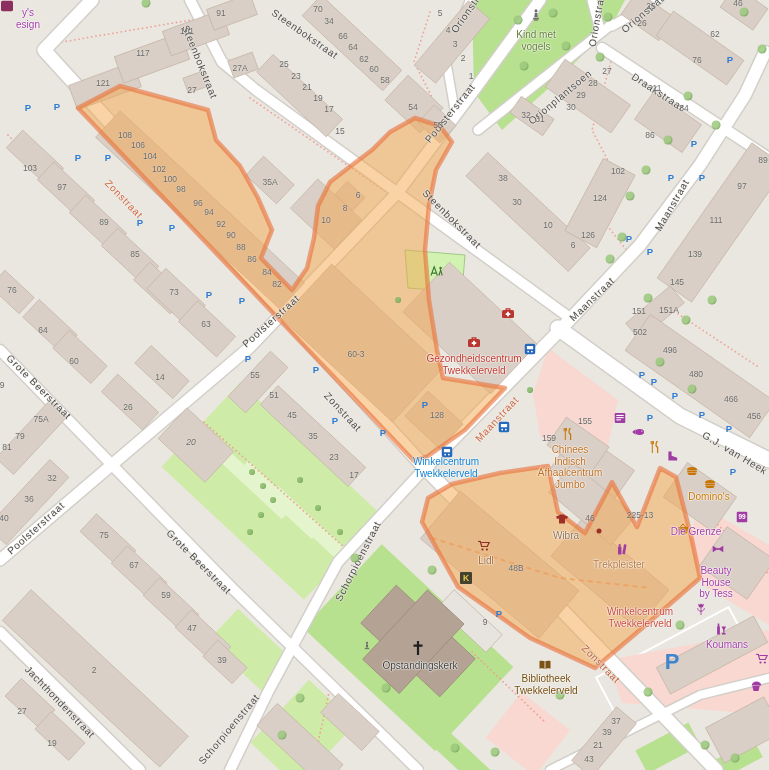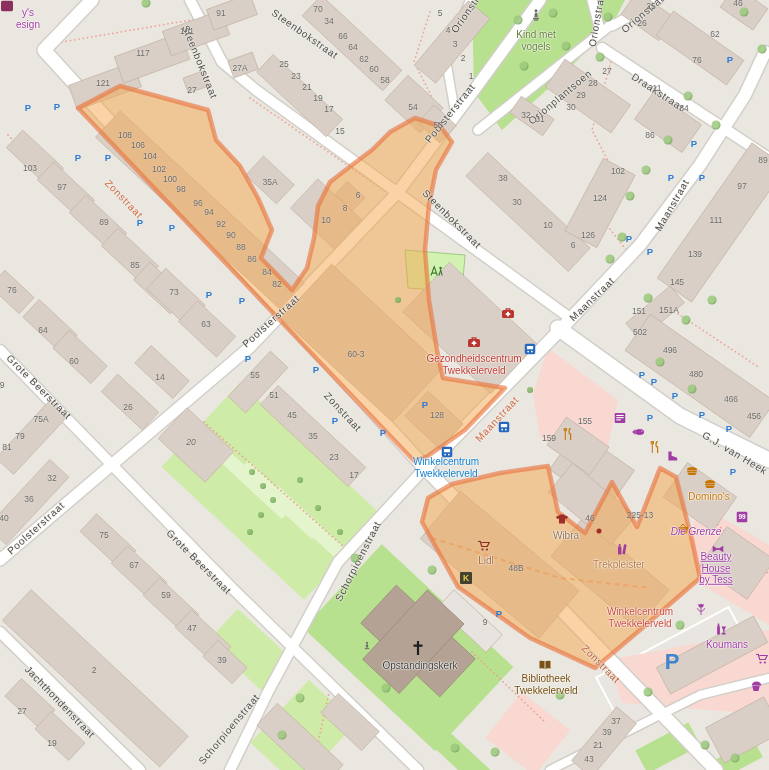--- a/index.html
+++ b/index.html
@@ -244,21 +244,21 @@
       <div class="house-num" style="left: 581px; top: 95px;">29</div>
       <div class="house-num" style="left: 571px; top: 107px;">30</div>
       <div class="house-num" style="left: 526px; top: 115px;">32</div>
       <div class="house-num" style="left: 540px; top: 119px;">31</div>
       <div class="house-num" style="left: 657px; top: 88px;">11</div>
       <div class="house-num" style="left: 684px; top: 108px;">84</div>
       <div class="house-num" style="left: 650px; top: 135px;">86</div>
       <div class="house-num" style="left: 30px; top: 168px;">103</div>
       <div class="house-num" style="left: 62px; top: 187px;">97</div>
       <div class="house-num" style="left: 104px; top: 222px;">89</div>
-      <div class="house-num" style="left: 135px; top: 265px;">85</div>
+      <div class="house-num" style="left: 135px; top: 254px;">85</div>
       <div class="house-num" style="left: 12px; top: 290px;">76</div>
       <div class="house-num" style="left: 174px; top: 292px;">73</div>
       <div class="house-num" style="left: 206px; top: 324px; text-align: center;">63</div>
       <div class="house-num" style="left: 255px; top: 375px;">55</div>
       <div class="house-num" style="left: 274px; top: 395px;">51</div>
       <div class="house-num" style="left: 125px; top: 135px;">108</div>
       <div class="house-num" style="left: 138px; top: 145px;">106</div>
       <div class="house-num" style="left: 150px; top: 156px;">104</div>
       <div class="house-num" style="left: 159px; top: 169px;">102</div>
       <div class="house-num" style="left: 170px; top: 179px;">100</div>
@@ -547,27 +547,33 @@
         <span>vogels</span>
       </div>
       <div class="poi" style="left: 474px; top: 364px; color: rgb(192, 57, 47);">
         <span>Gezondheidscentrum</span>
         <span>Twekkelerveld</span>
       </div>
       <div class="poi" style="left: 446px; top: 467px; color: rgb(14, 127, 208);">
         <span>Winkelcentrum</span>
         <span>Twekkelerveld</span>
       </div>
+      <div class="poi" style="left: 570px; top: 467px; color: rgb(189, 108, 30);">
+        <span>Chinees</span>
+        <span>Indisch</span>
+        <span>Afhaalcentrum</span>
+        <span>Jumbo</span>
+      </div>
       <div class="poi" style="left: 709px; top: 497px; color: rgb(199, 116, 0);">
         <span>Domino's</span>
       </div>
-      <div class="poi" style="left: 696px; top: 532px; color: rgb(160, 60, 163); font-style: italic;">
+      <div class="poi" style="left: 696px; top: 532px; color: rgb(160, 60, 163);">
         <span>Die Grenze</span>
       </div>
-      <div class="poi" style="left: 716px; top: 568px; color: rgb(160, 60, 163); text-decoration: underline;">
+      <div class="poi" style="left: 716px; top: 582px; color: rgb(160, 60, 163);">
         <span>Beauty</span>
         <span>House</span>
         <span>by Tess</span>
       </div>
       <div class="poi" style="left: 727px; top: 645px; color: rgb(160, 60, 163);">
         <span>Koumans</span>
       </div>
       <div class="poi" style="left: 640px; top: 617px; color: rgb(200, 72, 60);">
         <span>Winkelcentrum</span>
         <span>Twekkelerveld</span>

